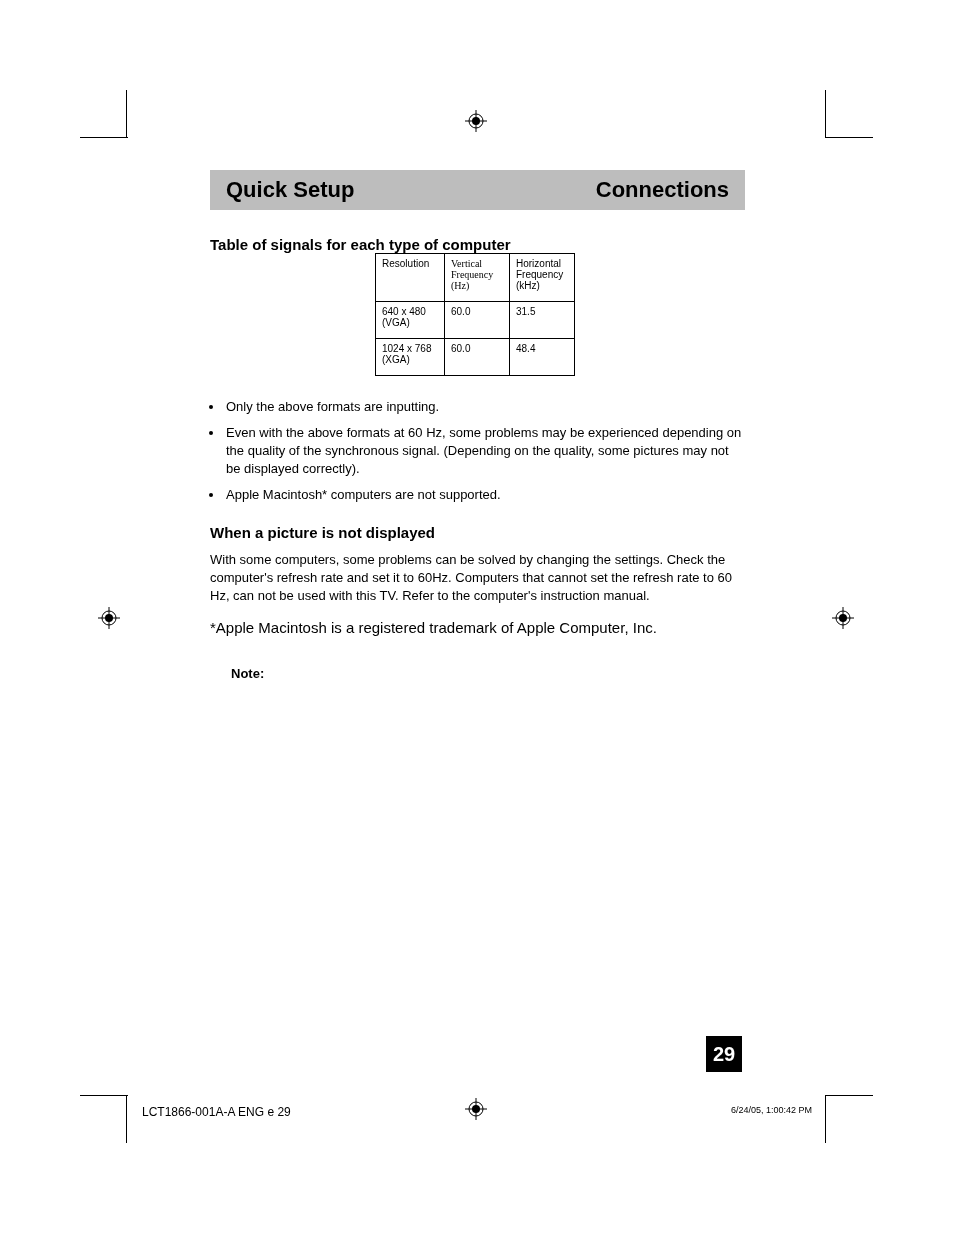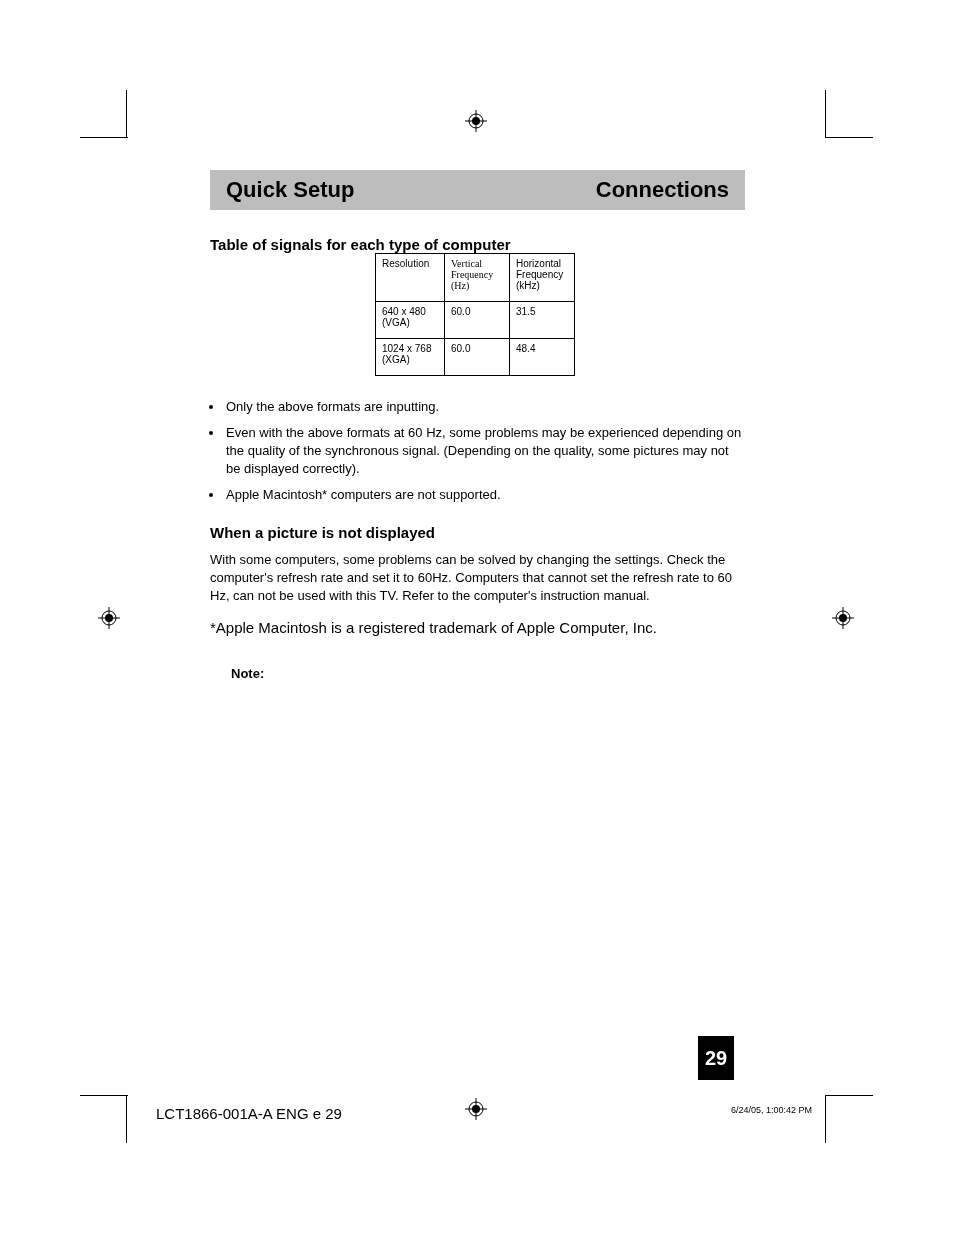--- a/index.html
+++ b/index.html
@@ -123,38 +123,38 @@
   ul.note-list {
     margin: 4px 0 0 0;
     padding-left: 14px;
     font-size: 13px;
     line-height: 1.38;
   }
   ul.note-list li { padding-left: 2px; }
 
   .page-number {
     position: absolute;
-    right: 220px;
+    right: 212px;
     top: 1036px;
     width: 36px;
-    height: 44px;
+    height: 36px;
     background: #000;
     color: #fff;
     font-size: 20px;
     font-weight: bold;
     display: flex;
     align-items: center;
     justify-content: center;
   }
 
   .footer-left {
     position: absolute;
-    left: 156px;
+    left: 142px;
     top: 1105px;
-    font-size: 15px;
+    font-size: 12px;
     color: #000;
   }
   .footer-right {
     position: absolute;
     right: 142px;
     top: 1105px;
     font-size: 9px;
     color: #000;
   }
 </style>

